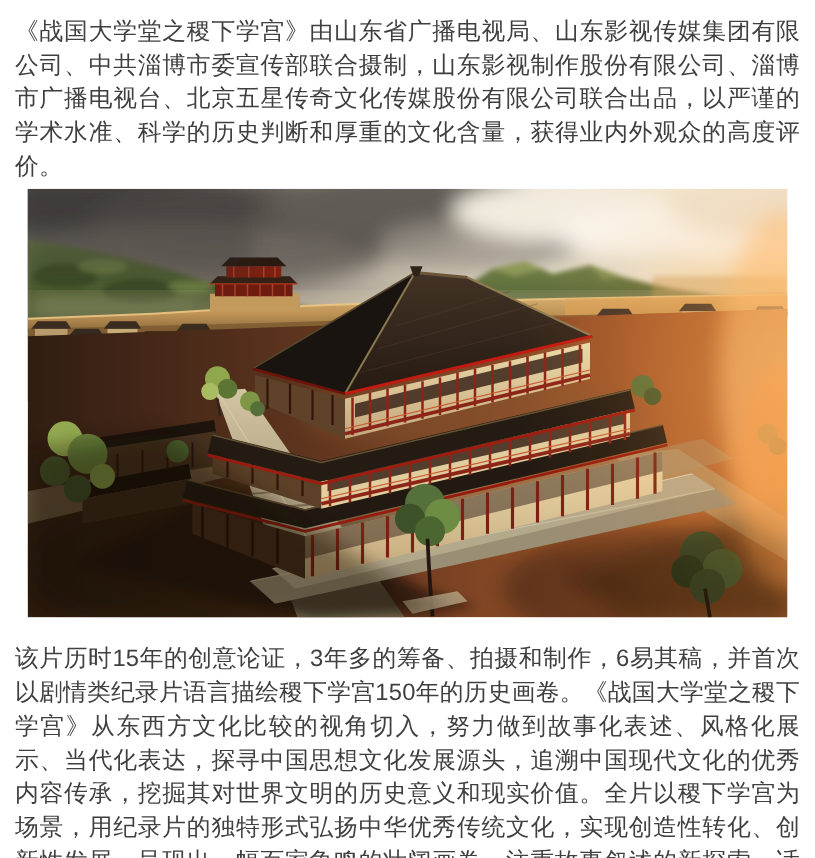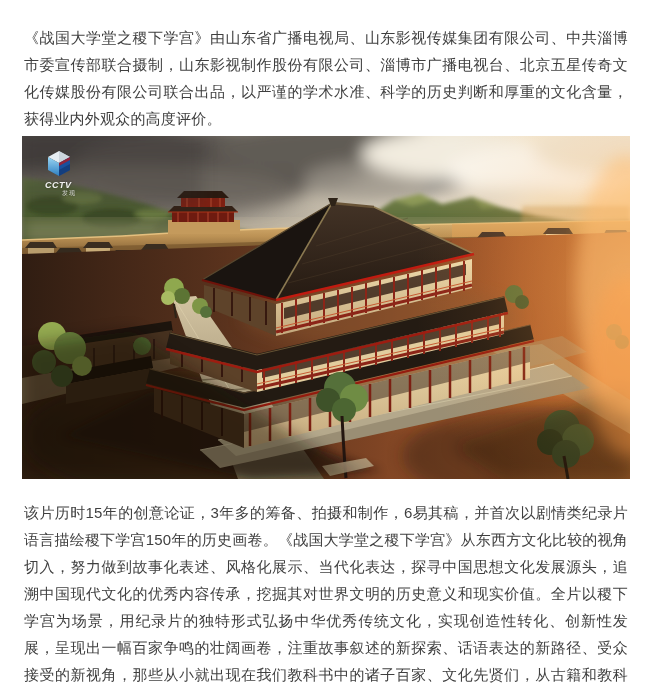--- a/index.html
+++ b/index.html
@@ -4,22 +4,22 @@
 <style>
   html,body { margin:0; padding:0; background:#ffffff; }
   body {
     width:652px; min-height:686px;
     font-family:"Liberation Sans","DejaVu Sans",sans-serif;
     color:#3f3f3f;
     overflow-x:hidden;
   }
   .article { padding:0 8px; }
   .article p {
-    margin:16px;
-    font-size:15px;
+    margin:4px;
+    font-size:19px;
     line-height:27px;
     text-align:justify;
     letter-spacing:0.2px;
     word-break:break-all;
   }
   p.p-top { padding-top:8px; margin-bottom:4px; }
   p.p-bottom { margin-top:0; padding-bottom:6px; }
   figure.still {
     margin:0 auto 20px auto;
     width:608px; height:343px;
@@ -425,35 +425,17 @@
       <g>
         <polygon points="0,210 110,195 340,343 0,343" fill="#120b06" opacity=".42" filter="url(#b8)"></polygon>
         <polygon points="430,310 608,250 608,343 480,343" fill="#160c06" opacity=".35" filter="url(#b8)"></polygon>
         <rect x="0" y="0" width="180" height="70" fill="#2f2c29" opacity=".25" filter="url(#b8)"></rect>
         <rect x="320" y="0" width="288" height="343" fill="url(#glow)" opacity=".55"></rect>
         <ellipse cx="604" cy="150" rx="50" ry="130" fill="#ffbe72" opacity=".55" filter="url(#b8)"></ellipse>
         <ellipse cx="606" cy="230" rx="40" ry="90" fill="#ff9e4a" opacity=".4" filter="url(#b8)"></ellipse>
       </g>
     </svg>
 
-    <div class="watermark">
-      <svg width="34" height="30" viewBox="0 0 34 30" xmlns="http://www.w3.org/2000/svg">
-        <defs>
-          <linearGradient id="cubeBlue" x1="0" y1="0" x2="0" y2="1">
-            <stop offset="0" stop-color="#9ad6f2"></stop>
-              <stop offset="1" stop-color="#2e7fc2"></stop>
-          </linearGradient>
-        </defs>
-        <polygon points="6,9 17,3 28,9 17,15" fill="#e6edf2"></polygon>
-        <polygon points="17,3 28,9 17,15" fill="#c2ccd4" opacity=".7"></polygon>
-        <polygon points="6,9 17,15 17,28 6,22" fill="url(#cubeBlue)"></polygon>
-        <polygon points="17,15 28,9 28,22 17,28" fill="#1a4f9c"></polygon>
-        <polygon points="17,15 28,9 28,12 17,18" fill="#a02030" opacity=".9"></polygon>
-        <polygon points="17,22 28,16 28,22 17,28" fill="#123a78" opacity=".8"></polygon>
-      </svg>
-      <div class="wm-text">CCTV</div>
-      <div class="wm-sub">发现</div>
-    </div>
   </figure>
 
   <p class="p-bottom">该片历时15年的创意论证，3年多的筹备、拍摄和制作，6易其稿，并首次以剧情类纪录片语言描绘稷下学宫150年的历史画卷。《战国大学堂之稷下学宫》从东西方文化比较的视角切入，努力做到故事化表述、风格化展示、当代化表达，探寻中国思想文化发展源头，追溯中国现代文化的优秀内容传承，挖掘其对世界文明的历史意义和现实价值。全片以稷下学宫为场景，用纪录片的独特形式弘扬中华优秀传统文化，实现创造性转化、创新性发展，呈现出一幅百家争鸣的壮阔画卷，注重故事叙述的新探索、话语表达的新路径、受众接受的新视角，那些从小就出现在我们教科书中的诸子百家、文化先贤们，从古籍和教科书里走到画面上，以真实鲜活的个性形象走进普通观众的视野里。</p>
 
 </div>
 
 </body></html>

